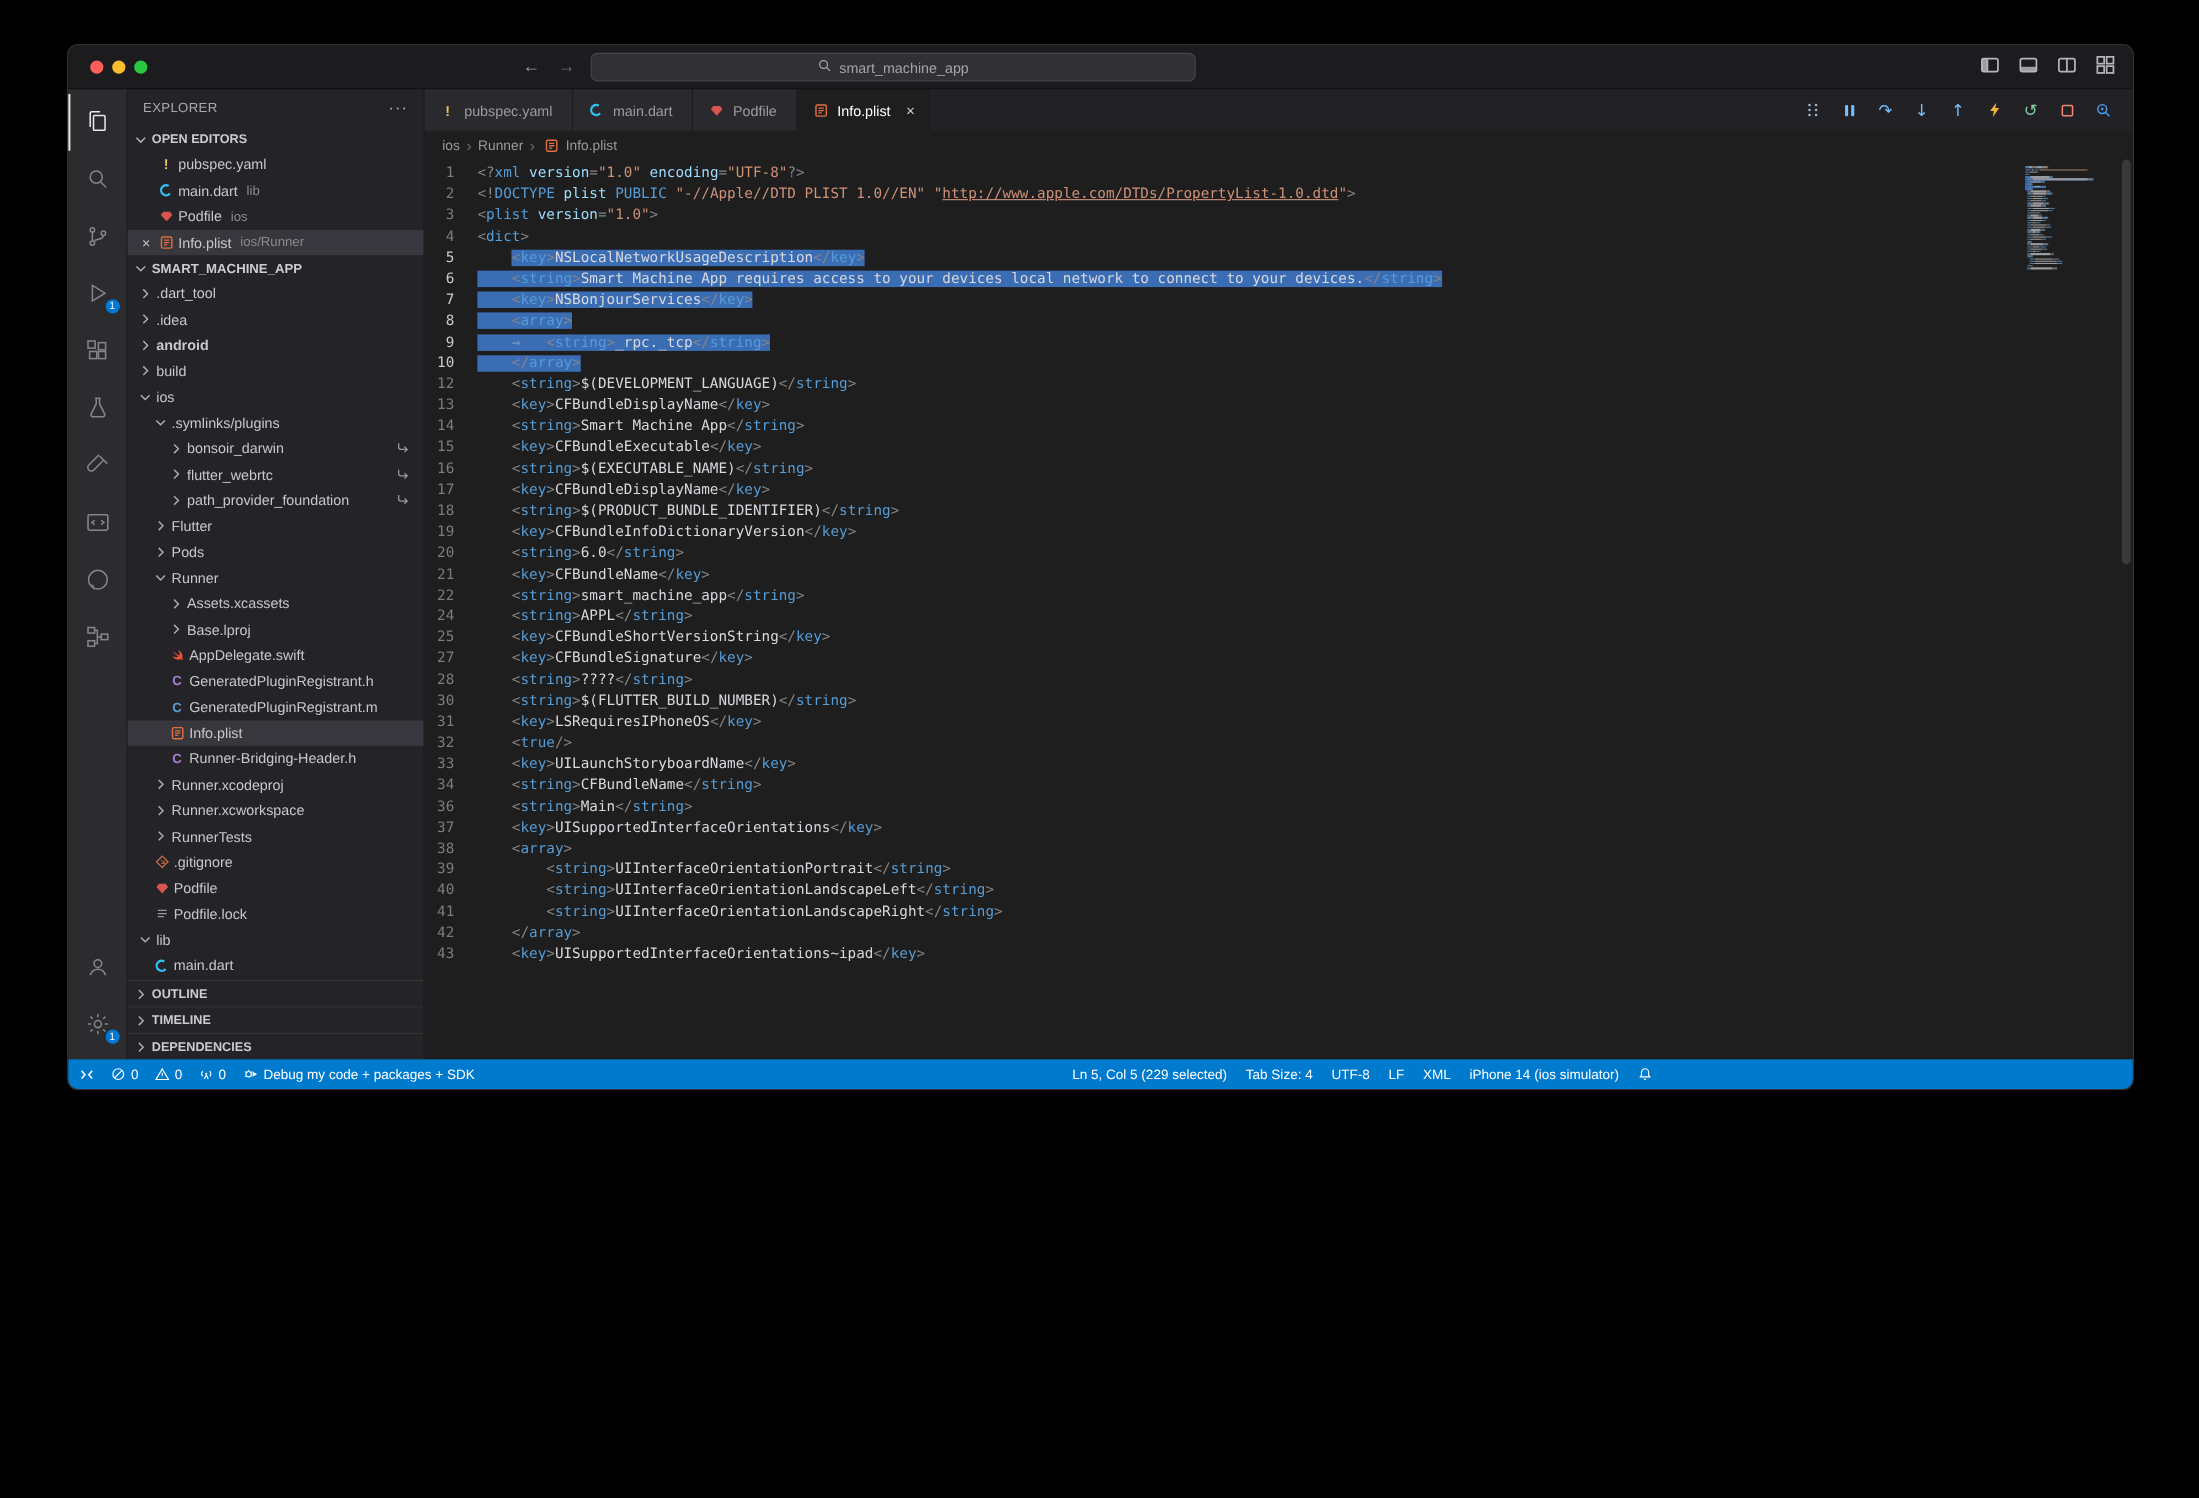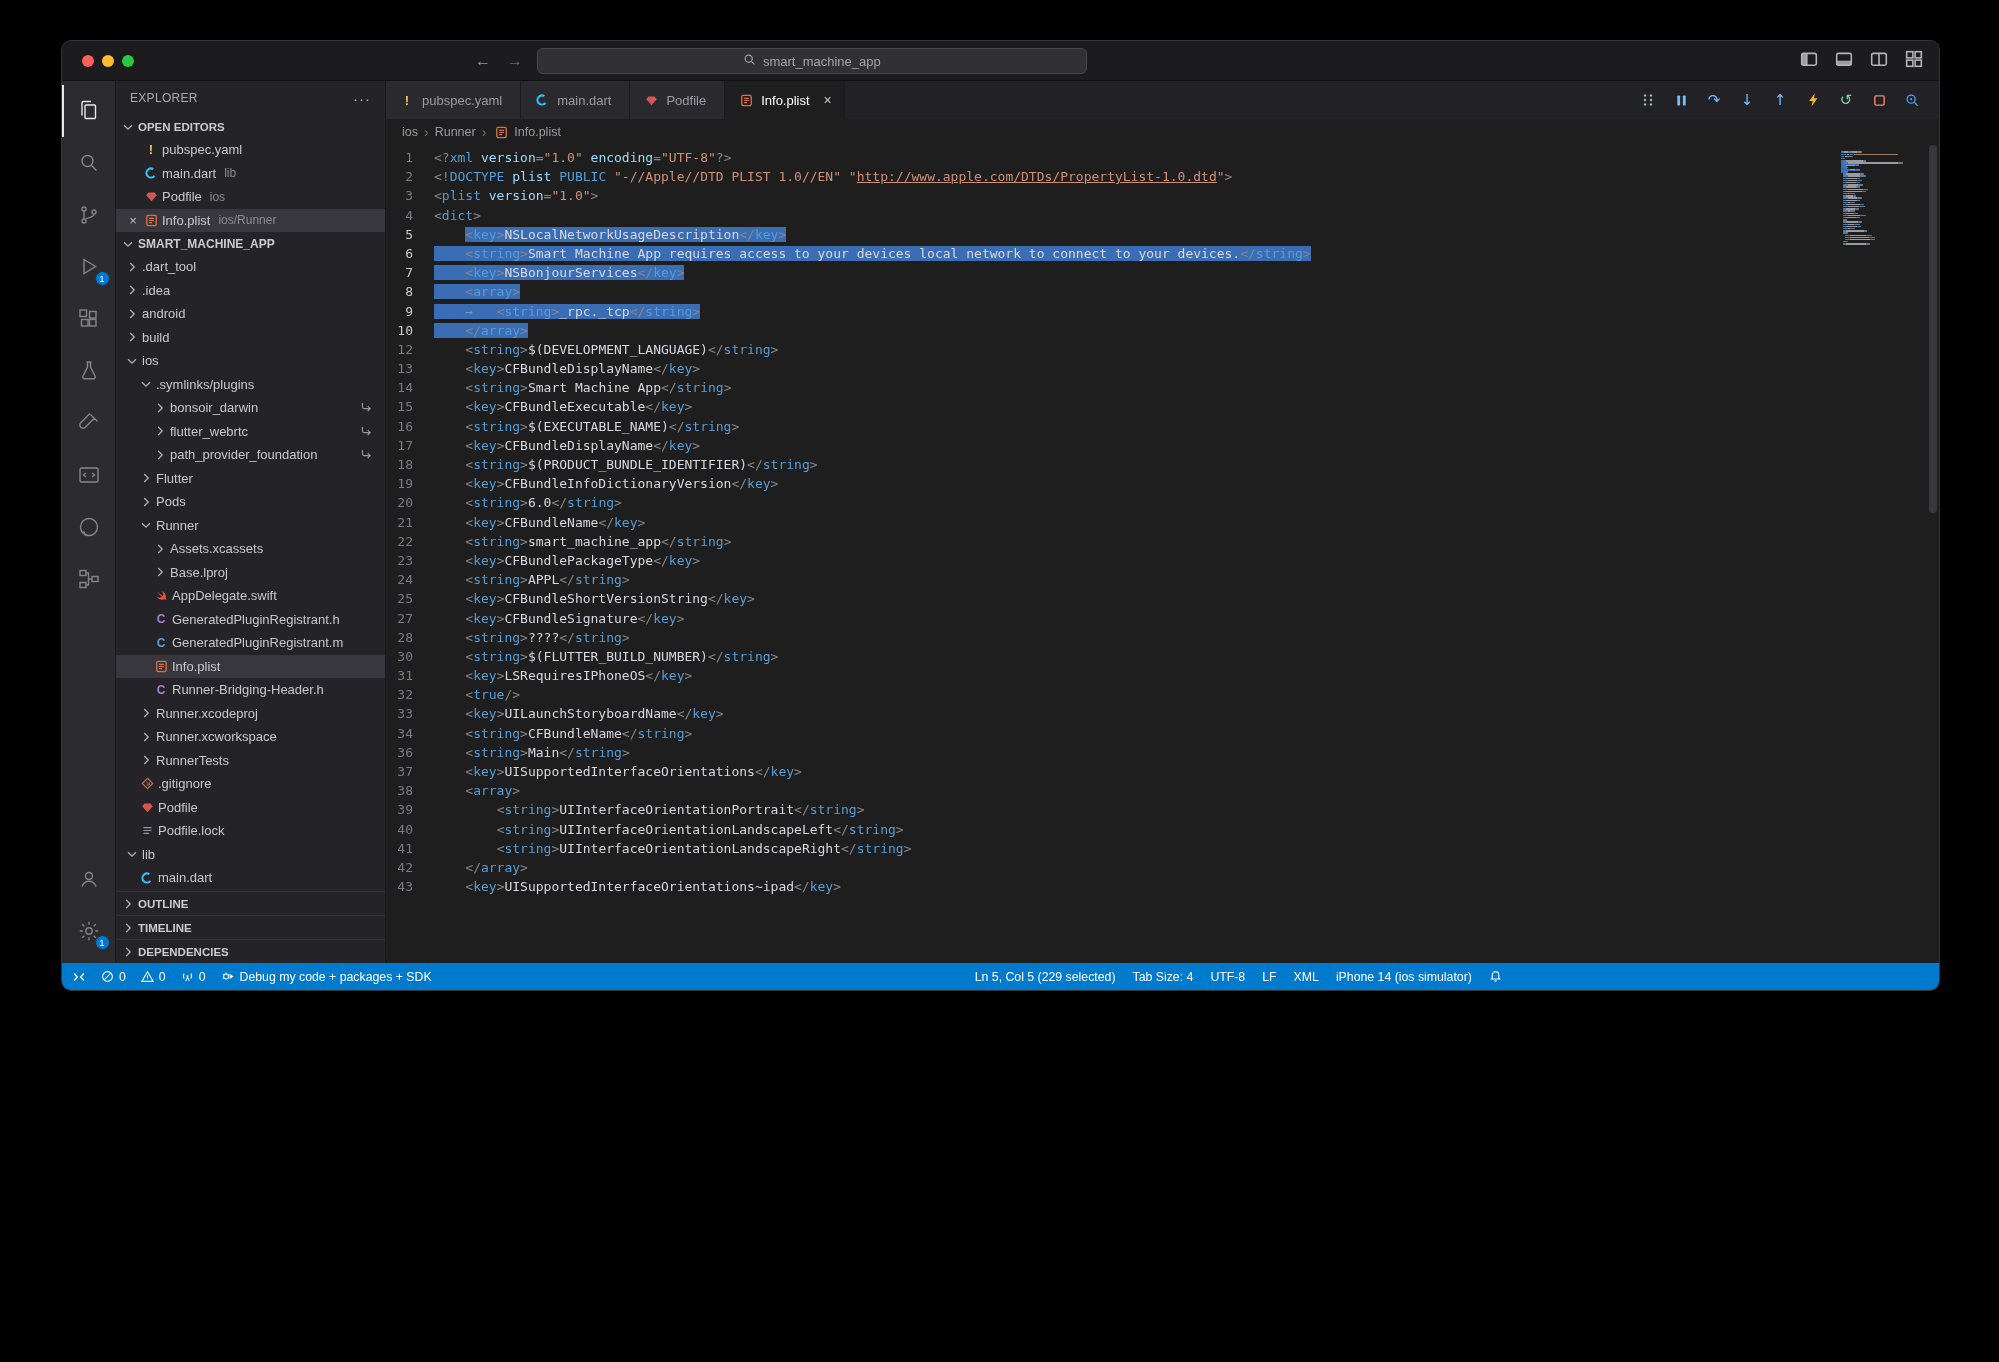--- a/index.html
+++ b/index.html
@@ -305,21 +305,21 @@
             <span class="lbl">.dart_tool</span>
           </div>
           <div class="row tr" style="padding-left: 8px;">
             <span class="chev">
               <svg viewBox="0 0 16 16" width="14" height="14">
                 <path d="M6 3.5L10.5 8 6 12.5" fill="none" stroke="#aeaeb4" stroke-width="1.5"></path>
               </svg>
             </span>
             <span class="lbl">.idea</span>
           </div>
-          <div class="row tr" style="padding-left: 8px;">
+          <div class="row tr" style="padding-left: 8px; font-weight: bold;">
             <span class="chev">
               <svg viewBox="0 0 16 16" width="14" height="14">
                 <path d="M6 3.5L10.5 8 6 12.5" fill="none" stroke="#aeaeb4" stroke-width="1.5"></path>
               </svg>
             </span>
             <span class="lbl">android</span>
           </div>
           <div class="row tr" style="padding-left: 8px;">
             <span class="chev">
               <svg viewBox="0 0 16 16" width="14" height="14">
@@ -668,21 +668,20 @@
             <div class="cl"><span class="ln">13</span><span class="lc"><span class="tk-x">    </span><span class="tk-p">&lt;</span><span class="tk-t">key</span><span class="tk-p">&gt;</span><span class="tk-x">CFBundleDisplayName</span><span class="tk-p">&lt;/</span><span class="tk-t">key</span><span class="tk-p">&gt;</span></span></div>
             <div class="cl"><span class="ln">14</span><span class="lc"><span class="tk-x">    </span><span class="tk-p">&lt;</span><span class="tk-t">string</span><span class="tk-p">&gt;</span><span class="tk-x">Smart Machine App</span><span class="tk-p">&lt;/</span><span class="tk-t">string</span><span class="tk-p">&gt;</span></span></div>
             <div class="cl"><span class="ln">15</span><span class="lc"><span class="tk-x">    </span><span class="tk-p">&lt;</span><span class="tk-t">key</span><span class="tk-p">&gt;</span><span class="tk-x">CFBundleExecutable</span><span class="tk-p">&lt;/</span><span class="tk-t">key</span><span class="tk-p">&gt;</span></span></div>
             <div class="cl"><span class="ln">16</span><span class="lc"><span class="tk-x">    </span><span class="tk-p">&lt;</span><span class="tk-t">string</span><span class="tk-p">&gt;</span><span class="tk-x">$(EXECUTABLE_NAME)</span><span class="tk-p">&lt;/</span><span class="tk-t">string</span><span class="tk-p">&gt;</span></span></div>
             <div class="cl"><span class="ln">17</span><span class="lc"><span class="tk-x">    </span><span class="tk-p">&lt;</span><span class="tk-t">key</span><span class="tk-p">&gt;</span><span class="tk-x">CFBundleDisplayName</span><span class="tk-p">&lt;/</span><span class="tk-t">key</span><span class="tk-p">&gt;</span></span></div>
             <div class="cl"><span class="ln">18</span><span class="lc"><span class="tk-x">    </span><span class="tk-p">&lt;</span><span class="tk-t">string</span><span class="tk-p">&gt;</span><span class="tk-x">$(PRODUCT_BUNDLE_IDENTIFIER)</span><span class="tk-p">&lt;/</span><span class="tk-t">string</span><span class="tk-p">&gt;</span></span></div>
             <div class="cl"><span class="ln">19</span><span class="lc"><span class="tk-x">    </span><span class="tk-p">&lt;</span><span class="tk-t">key</span><span class="tk-p">&gt;</span><span class="tk-x">CFBundleInfoDictionaryVersion</span><span class="tk-p">&lt;/</span><span class="tk-t">key</span><span class="tk-p">&gt;</span></span></div>
             <div class="cl"><span class="ln">20</span><span class="lc"><span class="tk-x">    </span><span class="tk-p">&lt;</span><span class="tk-t">string</span><span class="tk-p">&gt;</span><span class="tk-x">6.0</span><span class="tk-p">&lt;/</span><span class="tk-t">string</span><span class="tk-p">&gt;</span></span></div>
             <div class="cl"><span class="ln">21</span><span class="lc"><span class="tk-x">    </span><span class="tk-p">&lt;</span><span class="tk-t">key</span><span class="tk-p">&gt;</span><span class="tk-x">CFBundleName</span><span class="tk-p">&lt;/</span><span class="tk-t">key</span><span class="tk-p">&gt;</span></span></div>
             <div class="cl"><span class="ln">22</span><span class="lc"><span class="tk-x">    </span><span class="tk-p">&lt;</span><span class="tk-t">string</span><span class="tk-p">&gt;</span><span class="tk-x">smart_machine_app</span><span class="tk-p">&lt;/</span><span class="tk-t">string</span><span class="tk-p">&gt;</span></span></div>
-            <div class="cl"><span class="ln">23</span><span class="lc"><span class="tk-x">    </span><span class="tk-p">&lt;</span><span class="tk-t">key</span><span class="tk-p">&gt;</span><span class="tk-x">CFBundlePackageType</span><span class="tk-p">&lt;/</span><span class="tk-t">key</span><span class="tk-p">&gt;</span></span></div>
             <div class="cl"><span class="ln">24</span><span class="lc"><span class="tk-x">    </span><span class="tk-p">&lt;</span><span class="tk-t">string</span><span class="tk-p">&gt;</span><span class="tk-x">APPL</span><span class="tk-p">&lt;/</span><span class="tk-t">string</span><span class="tk-p">&gt;</span></span></div>
             <div class="cl"><span class="ln">25</span><span class="lc"><span class="tk-x">    </span><span class="tk-p">&lt;</span><span class="tk-t">key</span><span class="tk-p">&gt;</span><span class="tk-x">CFBundleShortVersionString</span><span class="tk-p">&lt;/</span><span class="tk-t">key</span><span class="tk-p">&gt;</span></span></div>
             <div class="cl"><span class="ln">27</span><span class="lc"><span class="tk-x">    </span><span class="tk-p">&lt;</span><span class="tk-t">key</span><span class="tk-p">&gt;</span><span class="tk-x">CFBundleSignature</span><span class="tk-p">&lt;/</span><span class="tk-t">key</span><span class="tk-p">&gt;</span></span></div>
             <div class="cl"><span class="ln">28</span><span class="lc"><span class="tk-x">    </span><span class="tk-p">&lt;</span><span class="tk-t">string</span><span class="tk-p">&gt;</span><span class="tk-x">????</span><span class="tk-p">&lt;/</span><span class="tk-t">string</span><span class="tk-p">&gt;</span></span></div>
             <div class="cl"><span class="ln">30</span><span class="lc"><span class="tk-x">    </span><span class="tk-p">&lt;</span><span class="tk-t">string</span><span class="tk-p">&gt;</span><span class="tk-x">$(FLUTTER_BUILD_NUMBER)</span><span class="tk-p">&lt;/</span><span class="tk-t">string</span><span class="tk-p">&gt;</span></span></div>
             <div class="cl"><span class="ln">31</span><span class="lc"><span class="tk-x">    </span><span class="tk-p">&lt;</span><span class="tk-t">key</span><span class="tk-p">&gt;</span><span class="tk-x">LSRequiresIPhoneOS</span><span class="tk-p">&lt;/</span><span class="tk-t">key</span><span class="tk-p">&gt;</span></span></div>
             <div class="cl"><span class="ln">32</span><span class="lc"><span class="tk-x">    </span><span class="tk-p">&lt;</span><span class="tk-t">true</span><span class="tk-p">/&gt;</span></span></div>
             <div class="cl"><span class="ln">33</span><span class="lc"><span class="tk-x">    </span><span class="tk-p">&lt;</span><span class="tk-t">key</span><span class="tk-p">&gt;</span><span class="tk-x">UILaunchStoryboardName</span><span class="tk-p">&lt;/</span><span class="tk-t">key</span><span class="tk-p">&gt;</span></span></div>
             <div class="cl"><span class="ln">34</span><span class="lc"><span class="tk-x">    </span><span class="tk-p">&lt;</span><span class="tk-t">string</span><span class="tk-p">&gt;</span><span class="tk-x">CFBundleName</span><span class="tk-p">&lt;/</span><span class="tk-t">string</span><span class="tk-p">&gt;</span></span></div>
             <div class="cl"><span class="ln">36</span><span class="lc"><span class="tk-x">    </span><span class="tk-p">&lt;</span><span class="tk-t">string</span><span class="tk-p">&gt;</span><span class="tk-x">Main</span><span class="tk-p">&lt;/</span><span class="tk-t">string</span><span class="tk-p">&gt;</span></span></div>

